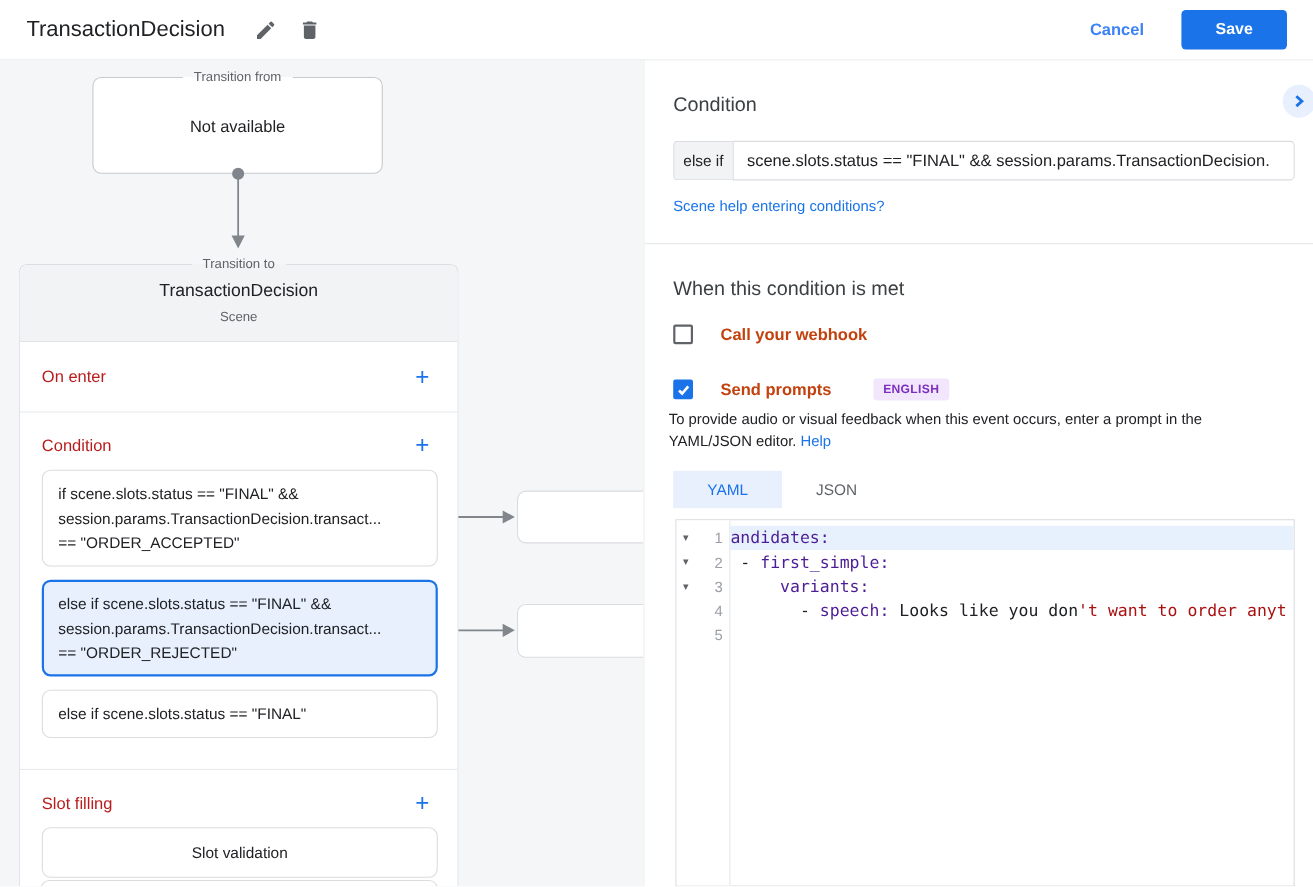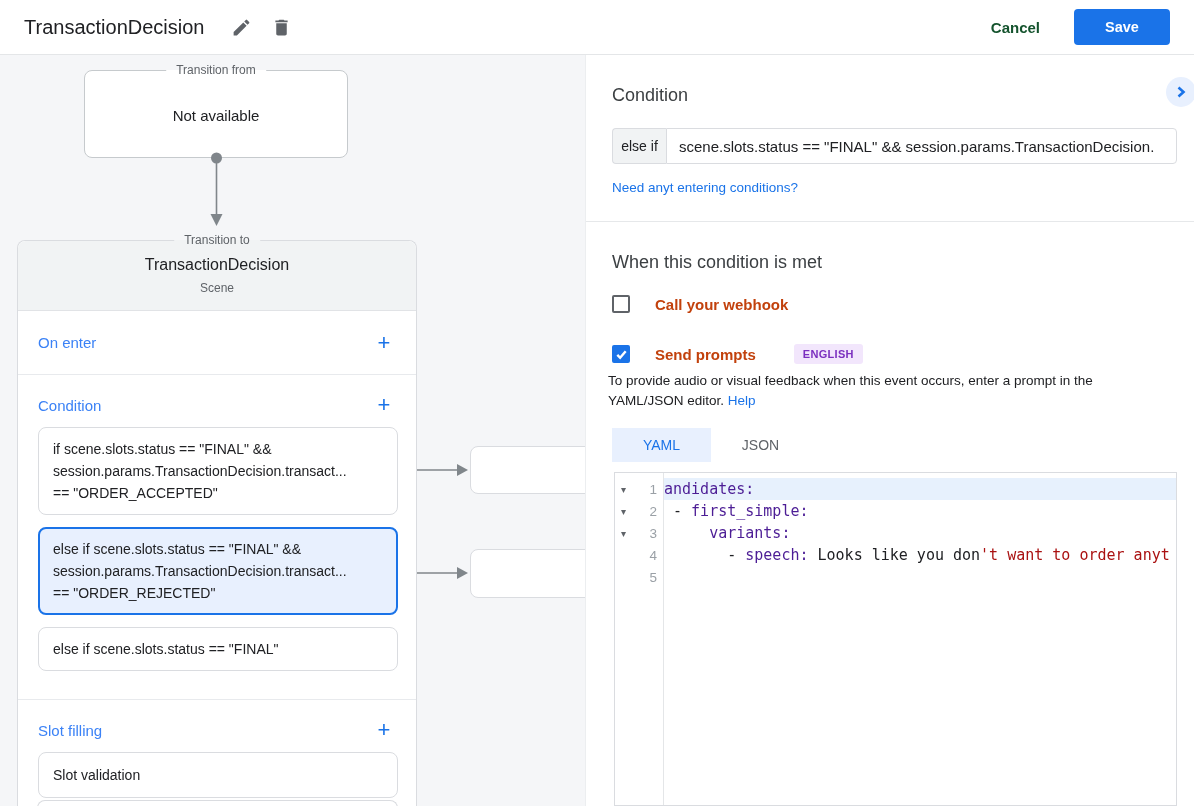--- a/index.html
+++ b/index.html
@@ -8,21 +8,21 @@
   .app { position:relative; width:1194px; height:806px; }
 
   
   .topbar { height:55px; display:flex; align-items:center; padding:0 24px;
     border-bottom:1px solid #e4e6e8; background:#fff; }
   .topbar h1 { font-size:20px; font-weight:400; color:#202124; margin-right:20px; }
   .icon-btn { width:34px; height:34px; border:none; background:transparent; cursor:pointer;
     display:flex; align-items:center; justify-content:center; margin-right:6px; }
   .icon-btn svg { width:21px; height:21px; fill:#5f6368; }
   .topbar-spacer { flex:1; }
-  .cancel-link { color:#14532d; font-size:15px; font-weight:700; text-decoration:none; margin-right:34px; cursor:pointer; }
+  .cancel-link { color:#3b82f6; font-size:15px; font-weight:700; text-decoration:none; margin-right:34px; cursor:pointer; }
   .save-btn { width:96px; height:36px; background:#1a73e8; color:#fff; font-size:14.5px; font-weight:700;
     border:none; border-radius:4px; cursor:pointer; font-family:"Liberation Sans",sans-serif; }
 
   .main { display:flex; height:751px; }
 
   
   .canvas { position:relative; width:585px; background:#f5f6f8; overflow:hidden; flex:none; }
   .legend { position:absolute; top:-8px; left:50%; transform:translateX(-50%);
     font-size:12px; color:#5f6368; padding:0 10px; white-space:nowrap; }
   .tfrom-box { position:absolute; left:84px; top:15px; width:264px; height:88px;
@@ -33,30 +33,30 @@
 
   .scene-card { position:absolute; left:17px; top:185px; width:400px; height:566px;
     background:#fff; border:1px solid #dadce0; border-bottom:none; border-radius:8px 8px 0 0; }
   .scene-card .legend { background:linear-gradient(to bottom,#f5f6f8 50%,#f1f3f4 50%); }
   .card-header { height:70px; background:#f1f3f4; border-radius:8px 8px 0 0;
     border-bottom:1px solid #e1e3e6; text-align:center; padding-top:15px; }
   .card-header .scene-name { font-size:16px; color:#202124; }
   .card-header .scene-type { font-size:12px; color:#5f6368; margin-top:7px; }
   .row-section { display:flex; align-items:center; height:64px; padding:0 18px 0 20px;
     border-bottom:1px solid #e8eaed; }
-  .section-label { font-size:15px; color:#3b82f6; flex:1; }
+  .section-label { font-size:15px; color:#b91c1c; flex:1; }
   .plus-btn { border:none; background:transparent; color:#1a73e8; font-size:22px; font-weight:400;
     cursor:pointer; width:28px; height:28px; line-height:26px; }
   .card-section { padding:14px 18px 16px 20px; border-bottom:1px solid #e8eaed; }
   .section-head { display:flex; align-items:center; height:32px; margin-bottom:6px; }
   .cond-box { background:#fff; border:1px solid #dadce0; border-radius:8px;
     padding:10px 14px; margin-bottom:12px; font-size:14px; line-height:22px; color:#202124; cursor:pointer; }
   .cond-box.selected { background:#e8f0fe; border:2px solid #1a73e8; padding:9px 13px; }
   .slot-box { background:#fff; border:1px solid #dadce0; border-radius:8px;
-    padding:11px 14px; margin-bottom:12px; font-size:14px; line-height:22px; color:#202124; cursor:pointer; }
+    padding:11px 14px; margin-bottom:12px; font-size:14px; line-height:22px; color:#202124; cursor:pointer;text-align:center; }
   .partial-box { position:absolute; left:37px; top:745px; width:361px; height:14px;
     background:#fff; border:1px solid #dadce0; border-radius:8px 8px 0 0; border-bottom:none; }
   .target-box { position:absolute; left:470px; width:132px; height:48px;
     background:#fff; border:1px solid #dadce0; border-radius:8px; cursor:pointer; }
   .connector-svg { position:absolute; left:0; top:0; pointer-events:none; }
 
   
   .panel { position:relative; flex:1; background:#fff; border-left:1px solid #eceef0; overflow:hidden; }
   .panel-heading { position:absolute; left:26px; font-size:18px; font-weight:400; color:#3c4043; }
   .h-condition { top:30px; }
@@ -205,21 +205,21 @@
       <button class="chev-btn">
         <svg viewBox="0 0 12 12">
             <polyline points="3.5,1.5 8.5,6 3.5,10.5"></polyline>
           </svg>
       </button>
 
       <div class="cond-input-row">
         <div class="cond-prefix">else if</div>
         <input class="cond-input" type="text" value="scene.slots.status == &quot;FINAL&quot; &amp;&amp; session.params.TransactionDecision." style="">
       </div>
-      <a class="help-link">Need anyt entering conditions?</a>
+      <a class="help-link">Scene help entering conditions?</a>
 
       <div class="panel-divider"></div>
 
       <div class="panel-heading h-when">When this condition is met</div>
 
       <div class="chk-row chk-row-1">
         <div class="chk" id="chk-webhook">
           
         </div>
         <span class="chk-label">Call your webhook</span>

